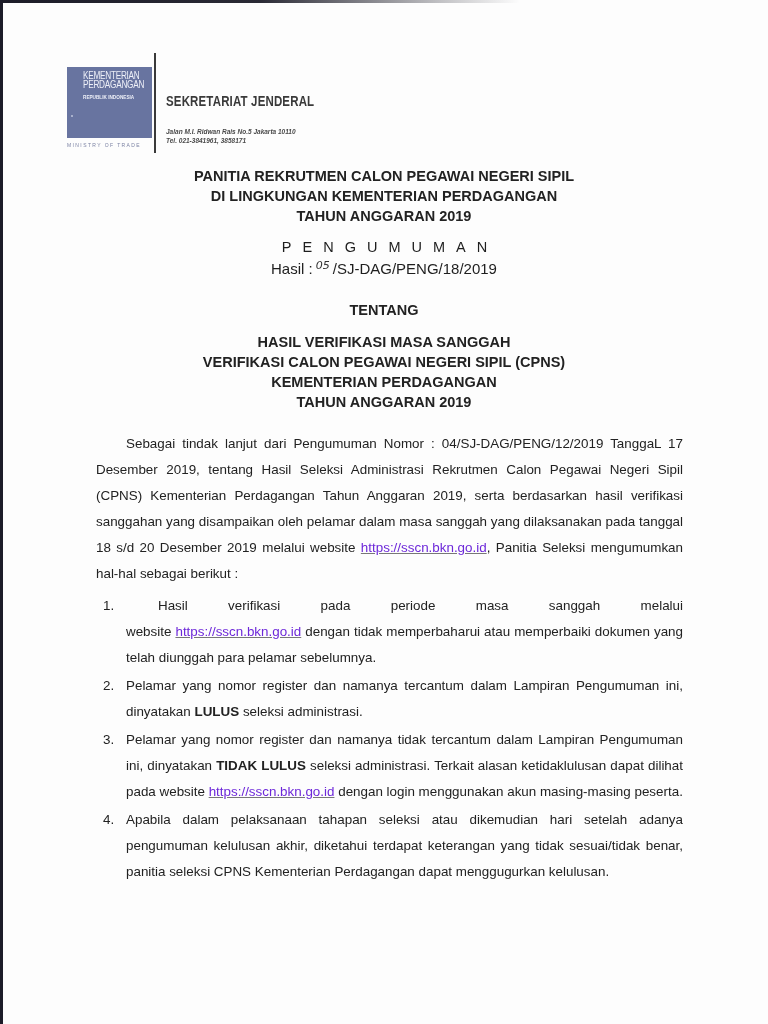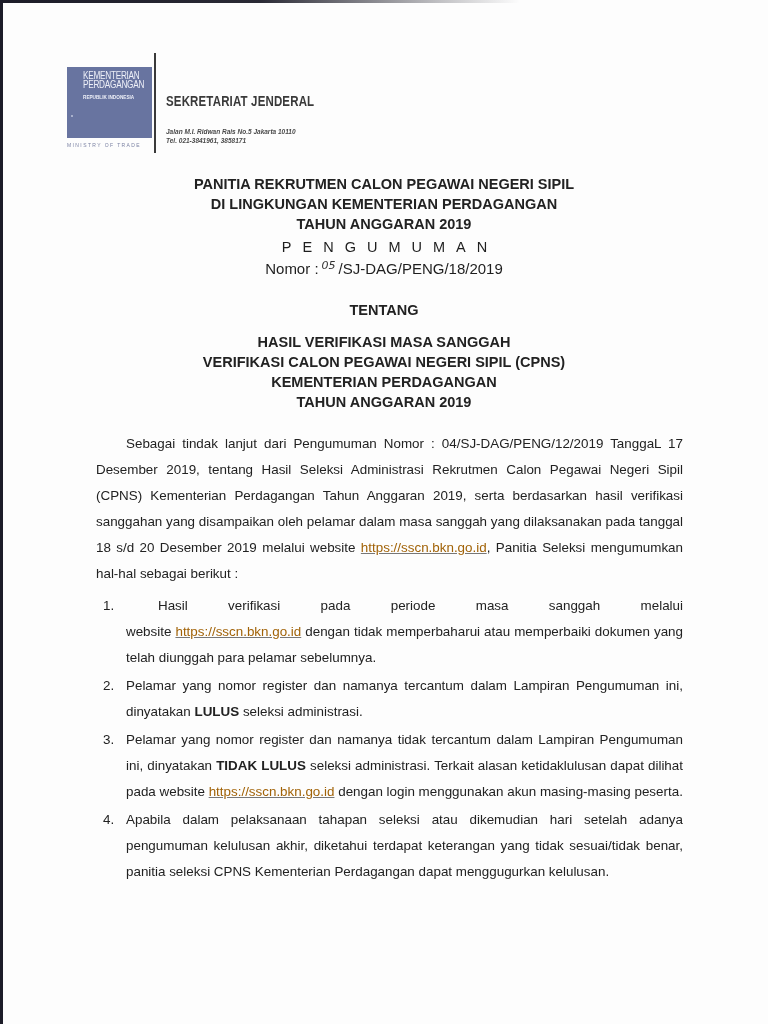--- a/index.html
+++ b/index.html
@@ -61,21 +61,21 @@
   .pengumuman { font-size: 14.5px; font-weight: normal; letter-spacing: 11px; line-height: 18px; margin-left: 12px; }
   .nomor { font-size: 15px; line-height: 20px; }
   .nomor .hand { font-family: "DejaVu Sans", sans-serif; font-size: 11px; vertical-align: 5px; color: #333; font-style: italic; margin: 12px 3px; }
 
   
   .body {
     position: absolute; left: 96px; width: 587px; top: 431px;
     font-size: 13.4px; line-height: 26px; color: #222; text-align: justify;
   }
   .body p { margin: 0; text-indent: 30px; text-align-last: left; }
-  .link { color: #a16207; text-decoration: underline; text-decoration-color: #777; }
+  .link { color: #6d28d9; text-decoration: underline; text-decoration-color: #777; }
   ol.items { list-style: none; margin: 6px 0 0 0; padding: 0; }
   ol.items li { position: relative; padding-left: 30px; margin-bottom: 2px; }
   ol.items li .num { position: absolute; left: 7px; top: 0; }
   .b { font-weight: bold; }
   .li1 { text-align: justify; }
 </style>
 </head>
 <body>
 
 <div class="scan-left"></div>
@@ -88,30 +88,30 @@
     <div class="logo-l3">REPUBLIK INDONESIA</div>
     <div class="logo-dot"></div>
   </div>
   <div class="logo-caption">MINISTRY OF TRADE</div>
   <div class="vline"></div>
   <div class="org-name">SEKRETARIAT JENDERAL</div>
   <div class="addr">Jalan M.I. Ridwan Rais No.5 Jakarta 10110</div>
   <div class="tel">Tel. 021-3841961, 3858171</div>
 </div>
 
-<div class="title-block" style="top:174px;">
+<div class="title-block" style="top:166px;">
   <div class="t-line">PANITIA REKRUTMEN CALON PEGAWAI NEGERI SIPIL</div>
   <div class="t-line">DI LINGKUNGAN KEMENTERIAN PERDAGANGAN</div>
   <div class="t-line">TAHUN ANGGARAN 2019</div>
 </div>
 
 <div class="title-block" style="top:238px;">
   <div class="pengumuman">PENGUMUMAN</div>
   <div class="nomor">
-    <span>Nomor :</span><span class="hand">05</span><span>/SJ-DAG/PENG/18/2019</span>
+    <span>Hasil :</span><span class="hand">05</span><span>/SJ-DAG/PENG/18/2019</span>
   </div>
 </div>
 
 <div class="title-block" style="top:300px;">
   <div class="t-line" style="margin-bottom:12px;">TENTANG</div>
   <div class="t-line">HASIL VERIFIKASI MASA SANGGAH</div>
   <div class="t-line">VERIFIKASI CALON PEGAWAI NEGERI SIPIL (CPNS)</div>
   <div class="t-line">KEMENTERIAN PERDAGANGAN</div>
   <div class="t-line">TAHUN ANGGARAN 2019</div>
 </div>

